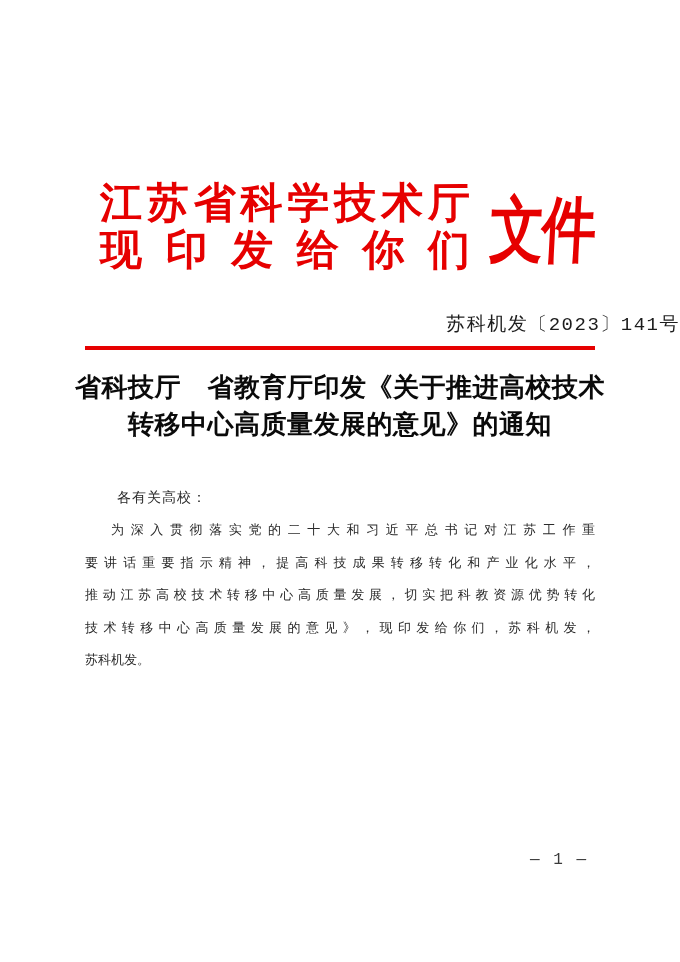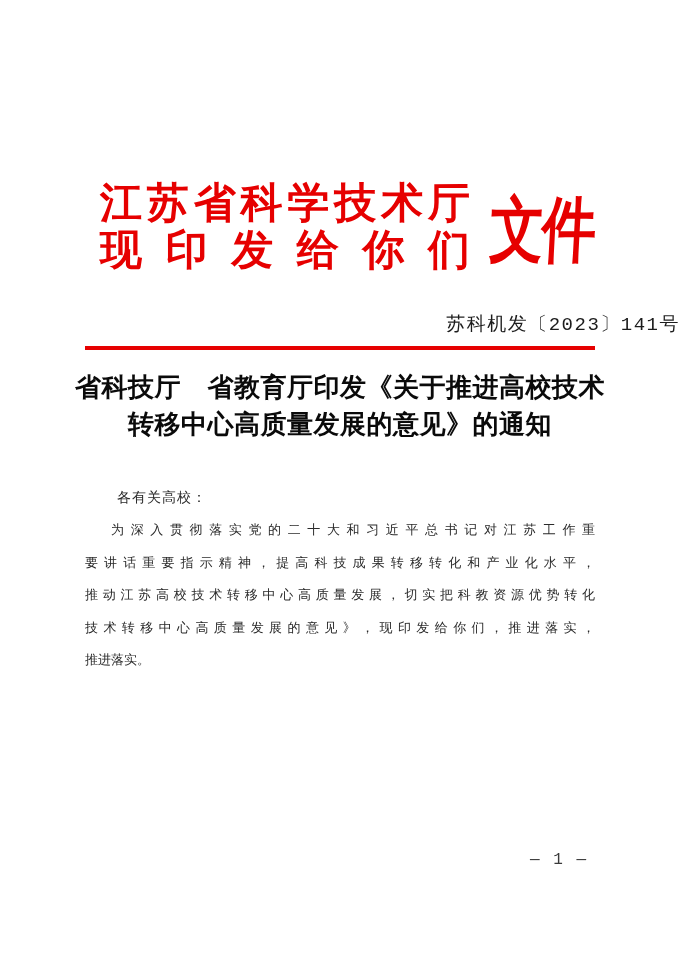--- a/index.html
+++ b/index.html
@@ -120,19 +120,19 @@
   <h1 class="doc-title">
     <span>省科技厅　省教育厅印发《关于推进高校技术</span><br>
     <span>转移中心高质量发展的意见》的通知</span>
   </h1>
 
   <div class="doc-body">
     <div class="salutation">各有关高校：</div>
     <div class="para-line first">为深入贯彻落实党的二十大和习近平总书记对江苏工作重</div>
     <div class="para-line">要讲话重要指示精神，提高科技成果转移转化和产业化水平，</div>
     <div class="para-line">推动江苏高校技术转移中心高质量发展，切实把科教资源优势转化</div>
-    <div class="para-line">技术转移中心高质量发展的意见》，现印发给你们，推进落实，</div>
-    <div class="para-line last">推进落实。</div>
+    <div class="para-line">技术转移中心高质量发展的意见》，现印发给你们，苏科机发，</div>
+    <div class="para-line last">苏科机发。</div>
   </div>
 
   <div class="page-number">— 1 —</div>
 
 </div>
 
 </body></html>

